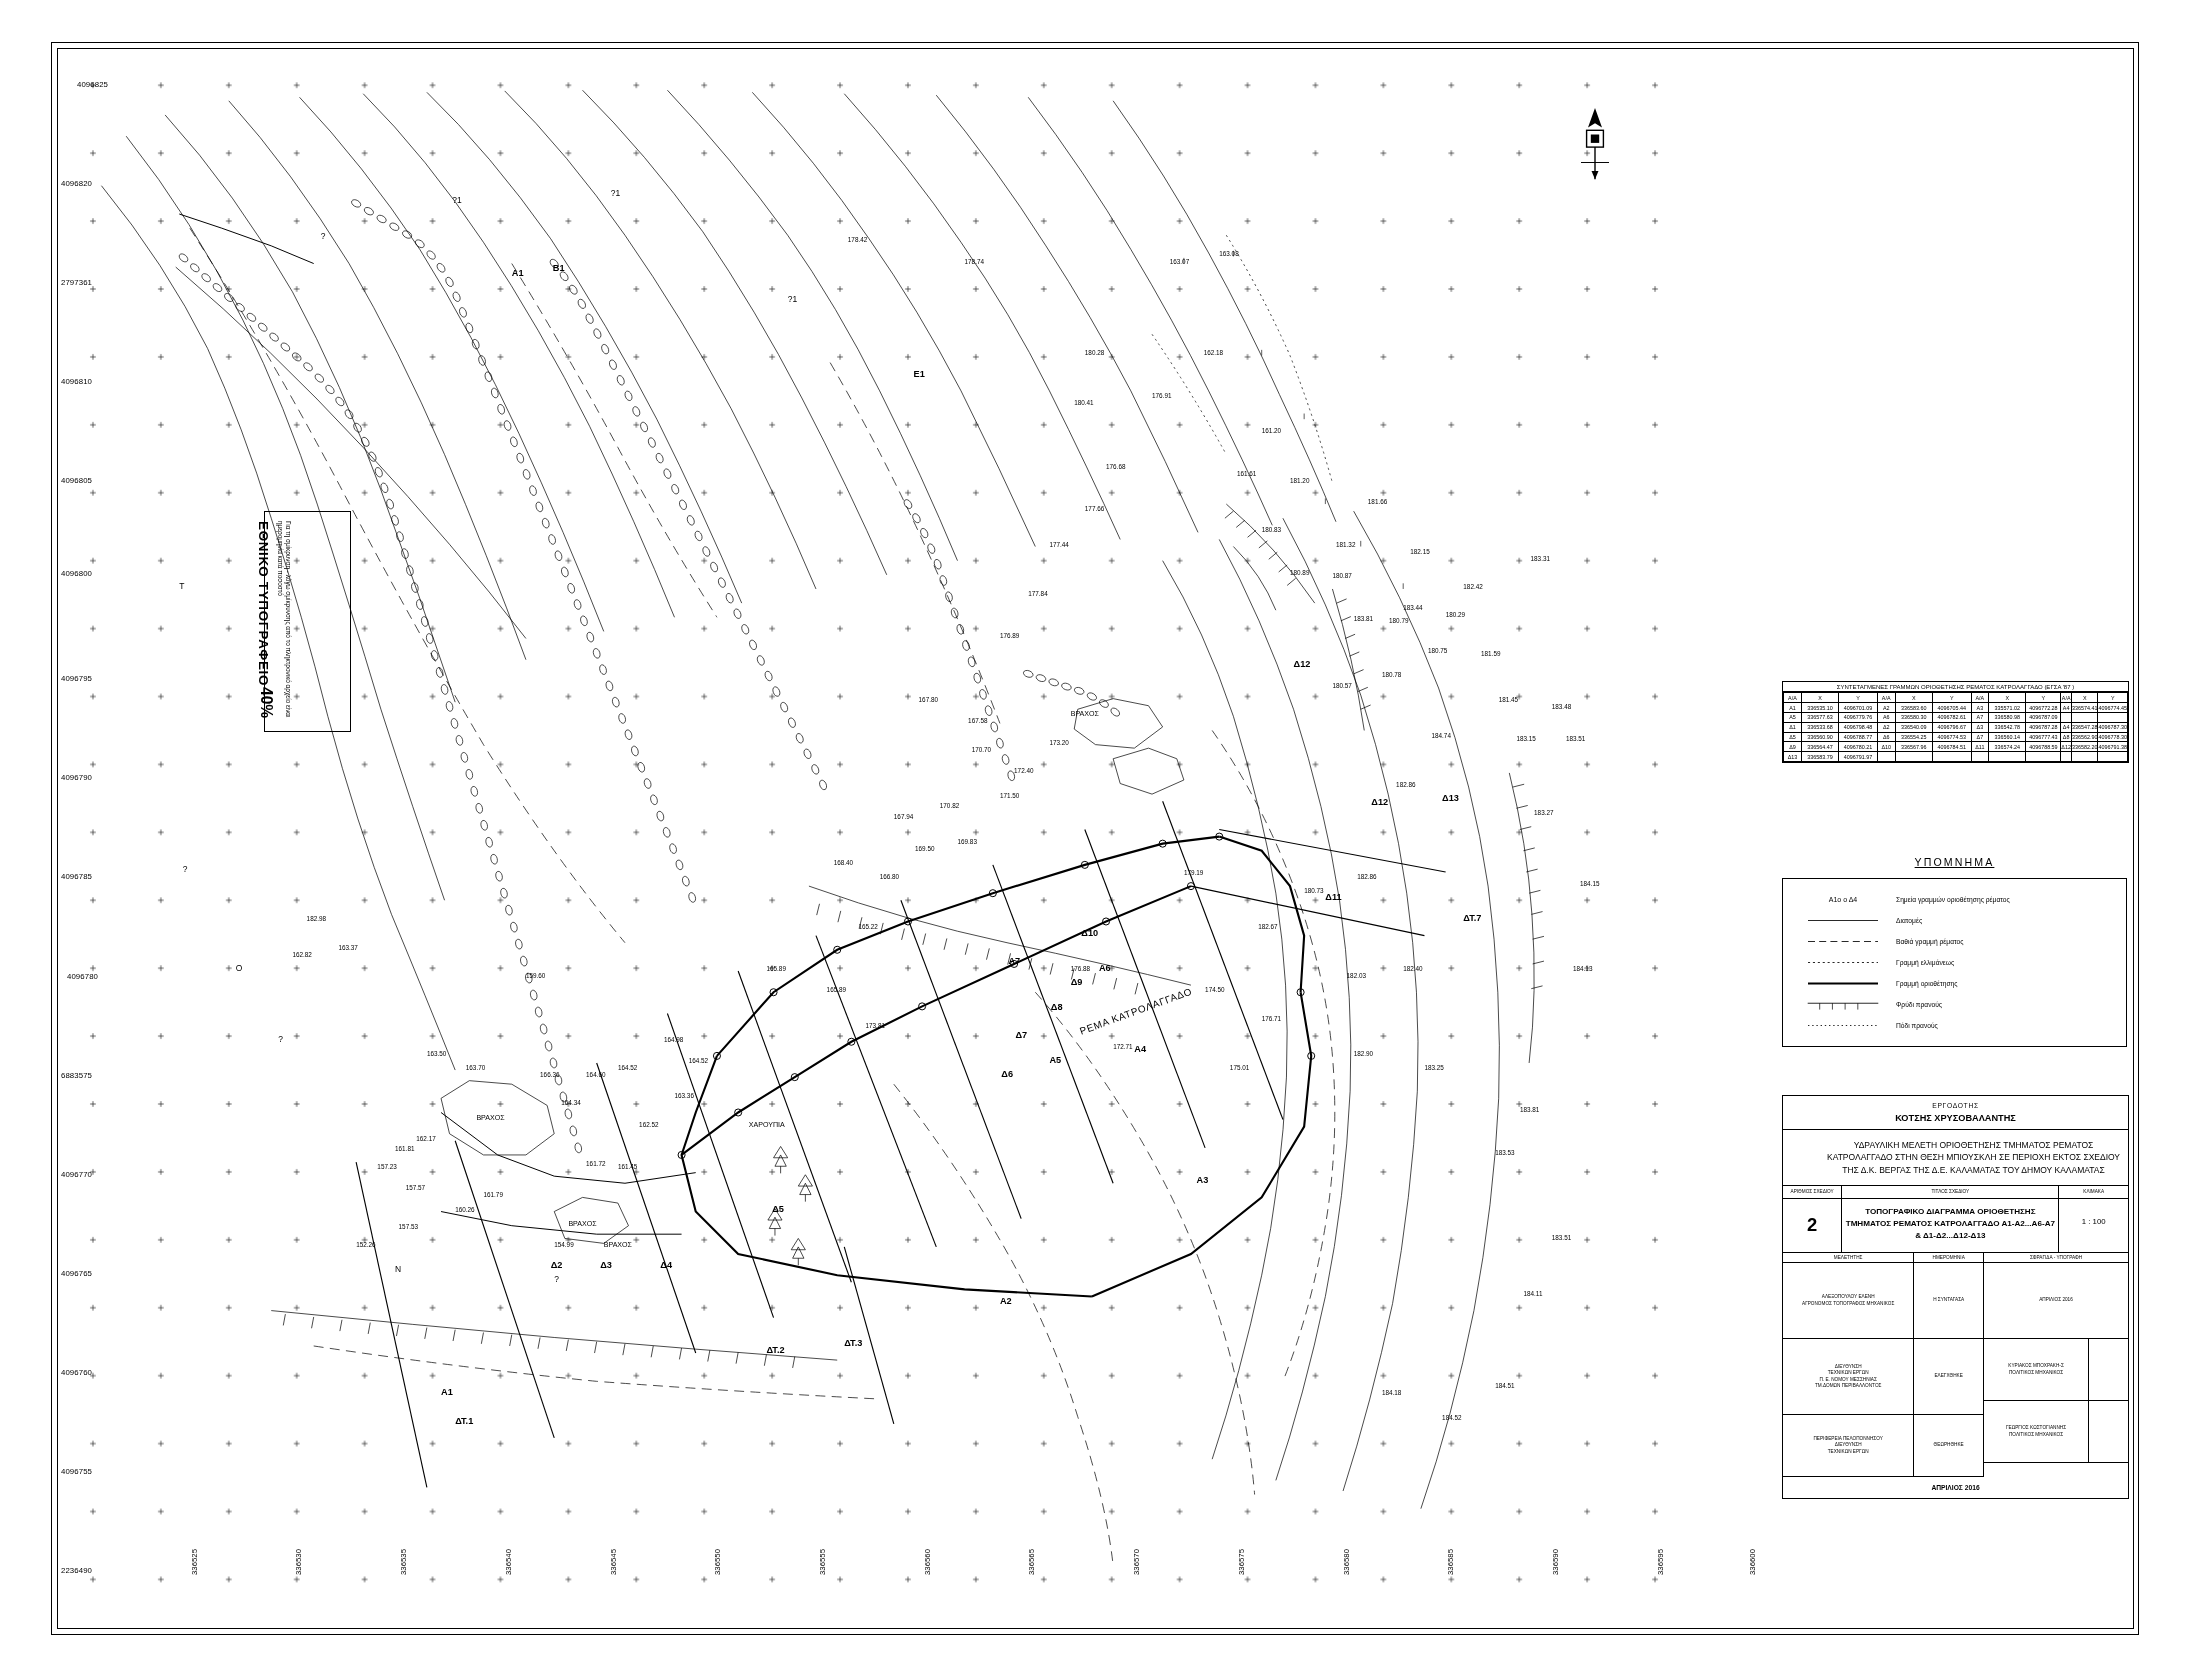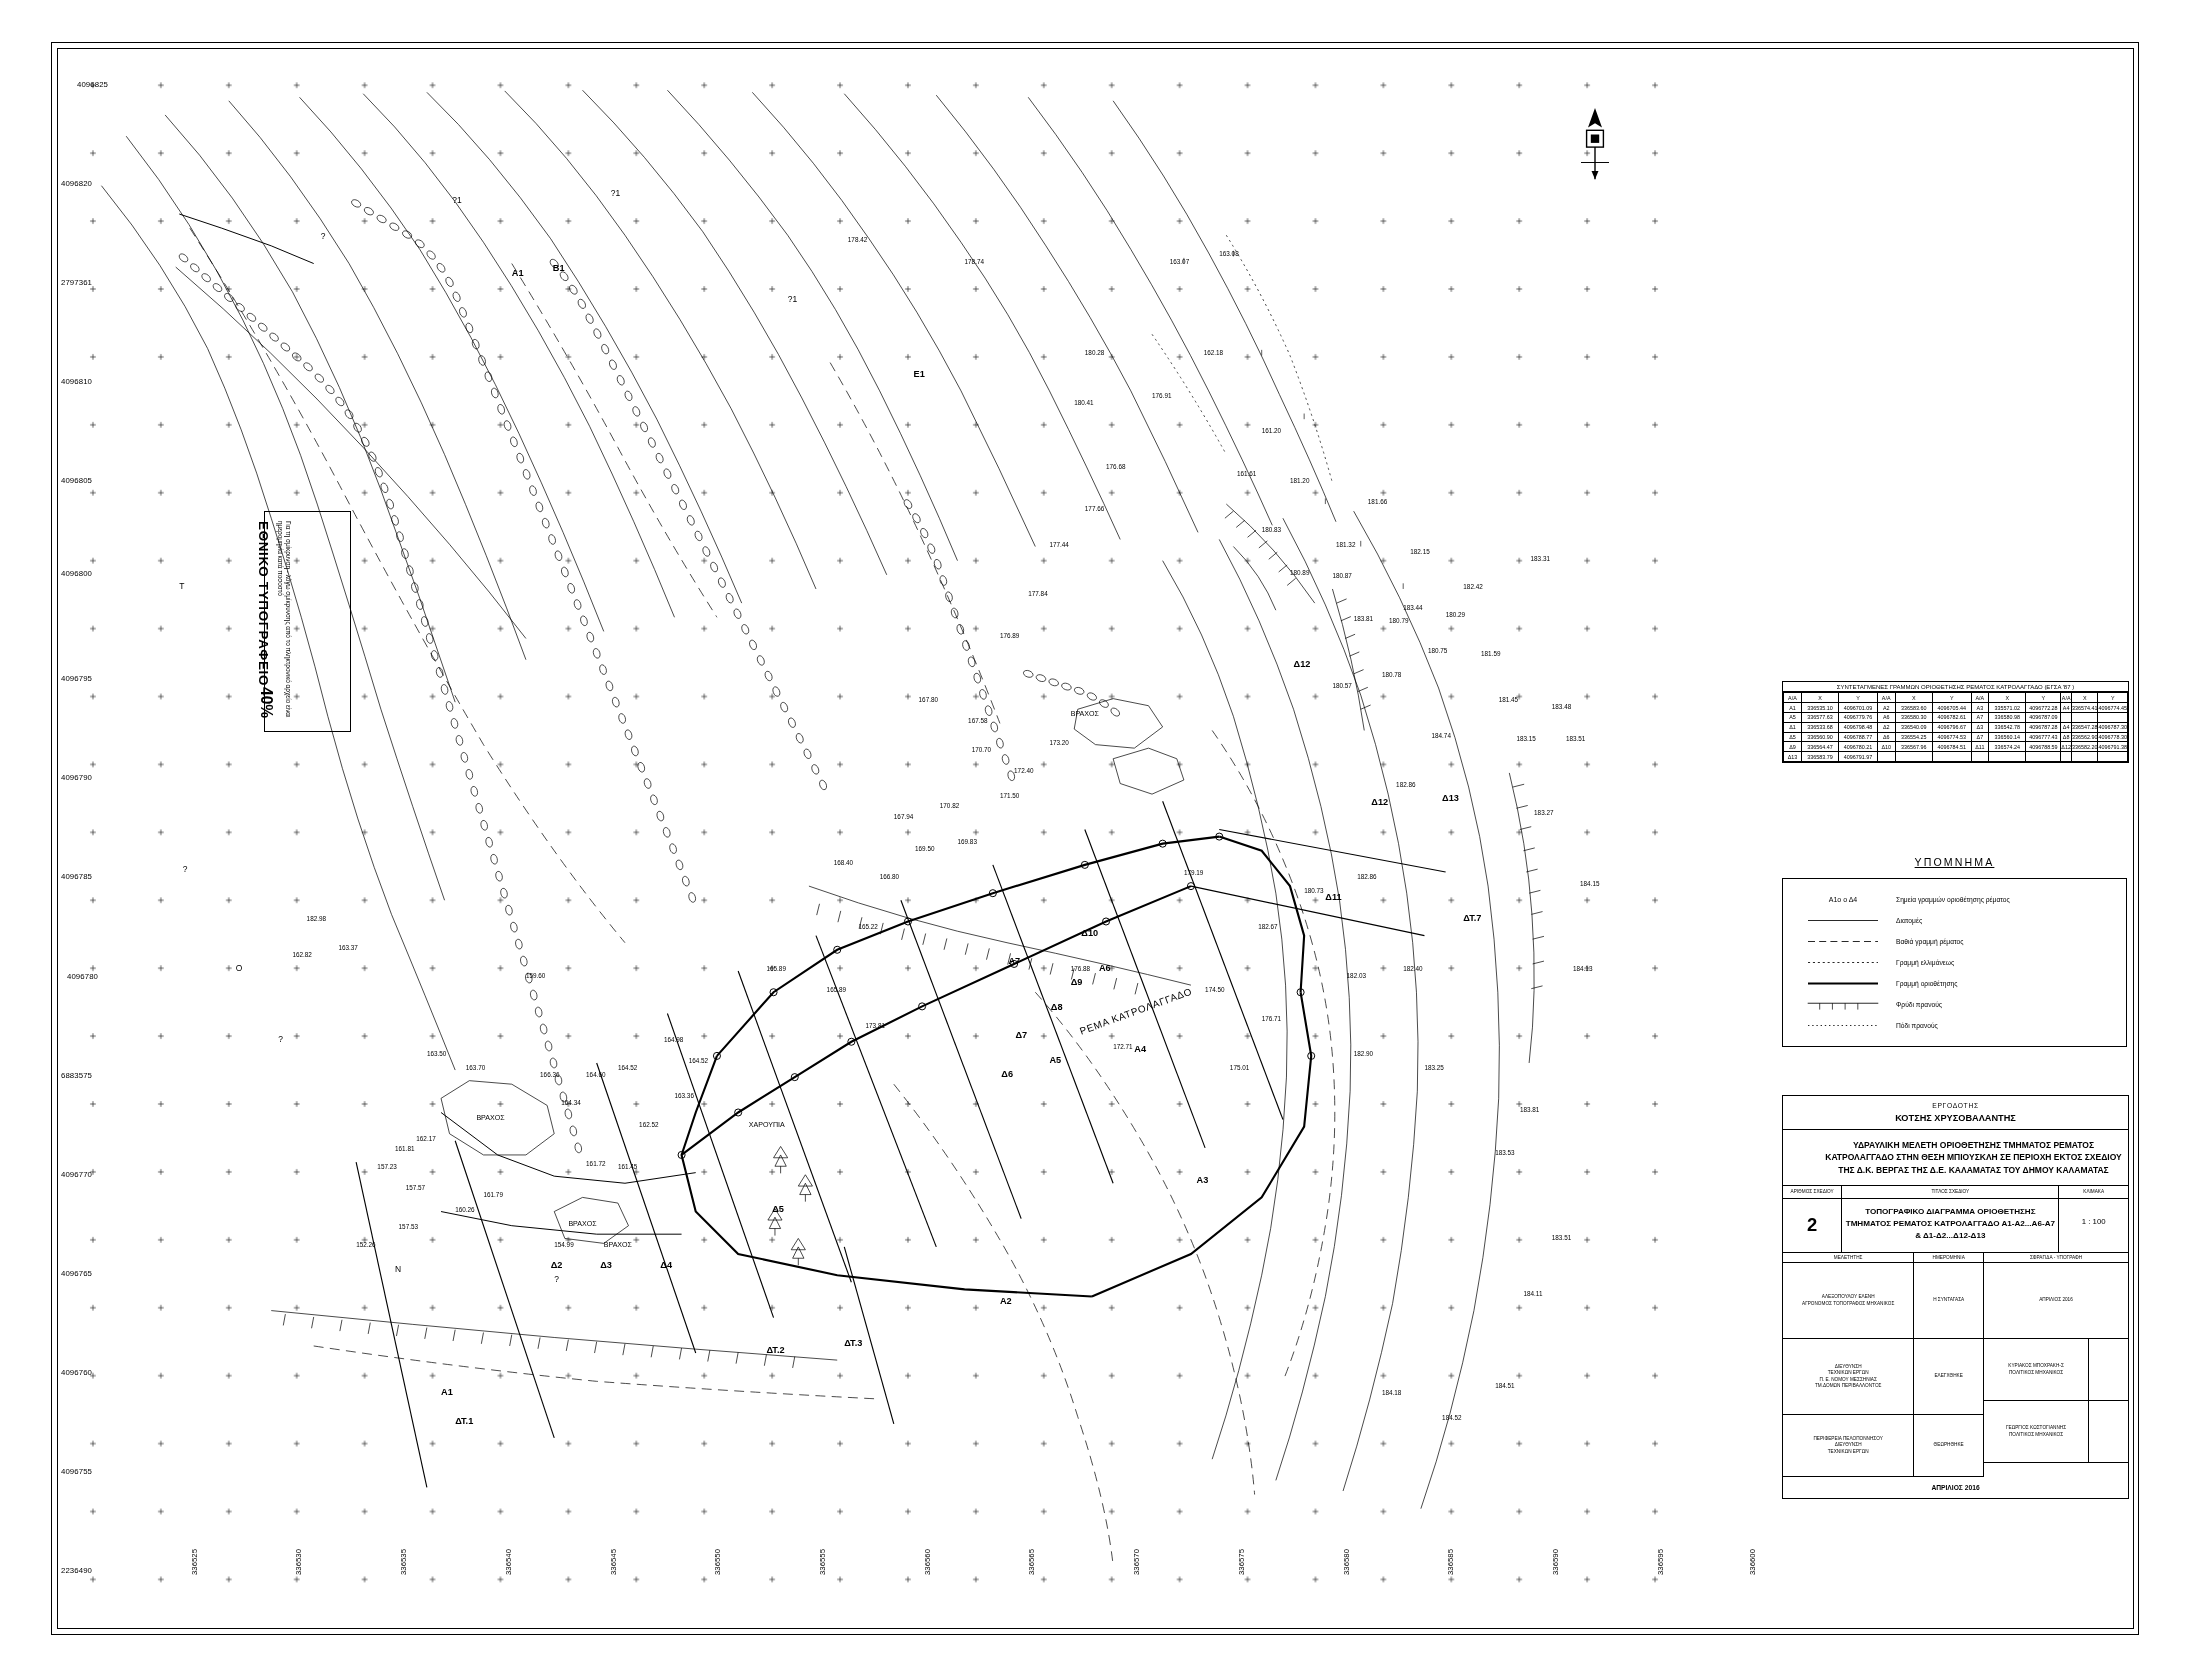--- a/index.html
+++ b/index.html
@@ -45,21 +45,21 @@
   .legend-row{display:flex;align-items:center;height:21px;}
   .legend-sym{width:106px;display:flex;align-items:center;justify-content:center;}
   .legend-txt{font-size:6.7px;}
 
   
   .titleblock{position:absolute;left:1782px;top:1095px;width:345px;border:0.7px solid #000;background:#fff;}
   .tb-row{border-bottom:0.7px solid #000;}
   .tb-center{text-align:center;}
   .tb-emp-lbl{font-size:6.7px;padding:6.4px 0 2.1px;letter-spacing:0.7px;}
   .tb-emp-name{font-size:9.2px;font-weight:bold;padding:1.4px 0 6.4px;}
-  .tb-proj{font-size:8.5px;font-weight:bold;line-height:12.7px;padding:8.5px 4.2px;margin-left:36px;}
+  .tb-proj{font-size:8.5px;font-weight:normal;line-height:12.7px;padding:8.5px 4.2px;margin-left:36px;}
   .tb-sub{display:flex;}
   .tb-c1{width:17%;border-right:0.7px solid #000;}
   .tb-c2{width:63%;border-right:0.7px solid #000;}
   .tb-c3{width:20%;}
   .tb-hd{font-size:4.7px;text-align:center;padding:2.8px 0.7px;border-bottom:0.7px solid #000;line-height:5.7px;}
   .tb-num{font-size:18.4px;font-weight:bold;text-align:center;padding:15.6px 0;}
   .tb-dwg{font-size:8.1px;font-weight:bold;text-align:center;line-height:12px;padding:7px 2.8px;}
   .tb-scale{font-size:7.8px;text-align:center;padding:18.4px 0;}
   .tb-row3{display:flex;border-bottom:0.7px solid #000;}
   .tb-r3a{width:38%;border-right:0.7px solid #000;font-size:4.7px;text-align:center;padding:2.1px 0;}

